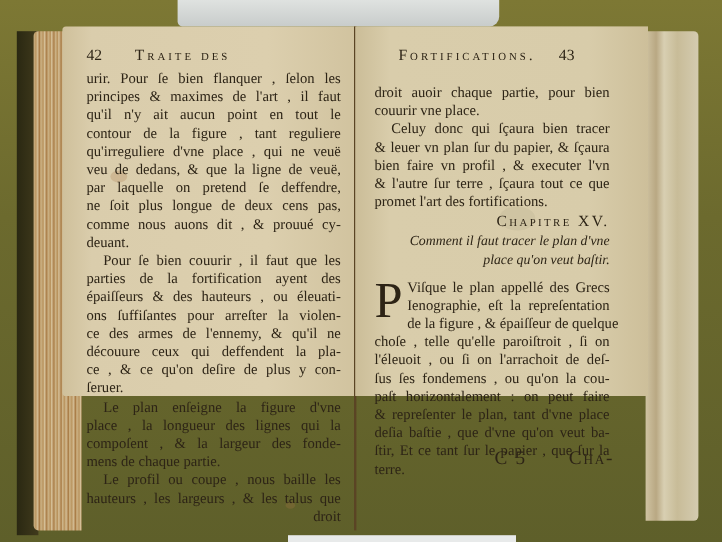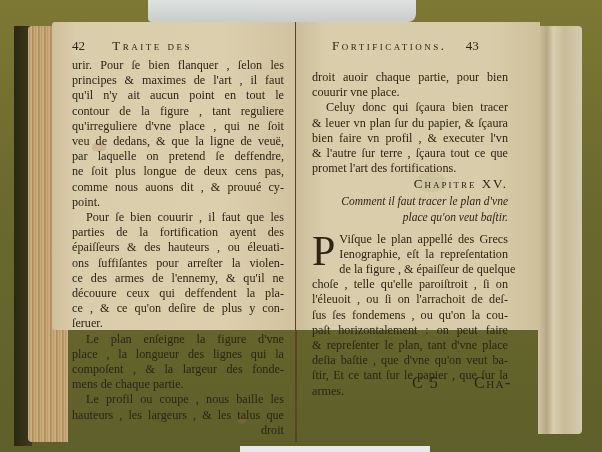--- a/index.html
+++ b/index.html
@@ -95,26 +95,26 @@
     <div class="header" style="left:20px;">
       <span class="folio">42</span>
       <span class="smallcaps" style="margin-left:22px;">Traite des</span>
     </div>
 
     <div class="text" style="left:20px;top:36px;width:212px;">
       <span class="line justify">urir. Pour ſe bien flanquer , ſelon les</span>
       <span class="line justify">principes &amp; maximes de l'art , il faut</span>
       <span class="line justify">qu'il n'y ait aucun point en tout le</span>
       <span class="line justify">contour de la figure , tant reguliere</span>
-      <span class="line justify">qu'irreguliere d'vne place , qui ne ſoit</span>
+      <span class="line justify">qu'irreguliere d'vne place , qui ne veuë</span>
       <span class="line justify">veu de dedans, &amp; que la ligne de veuë,</span>
       <span class="line justify">par laquelle on pretend ſe deffendre,</span>
       <span class="line justify">ne ſoit plus longue de deux cens pas,</span>
       <span class="line justify">comme nous auons dit , &amp; prouué cy-</span>
-      <span class="line">point.</span>
+      <span class="line">deuant.</span>
       <span class="line justify indent">Pour ſe bien couurir , il faut que les</span>
       <span class="line justify">parties de la fortification ayent des</span>
       <span class="line justify">épaiſſeurs &amp; des hauteurs , ou éleuati-</span>
       <span class="line justify">ons ſuffiſantes pour arreſter la violen-</span>
       <span class="line justify">ce des armes de l'ennemy, &amp; qu'il ne</span>
       <span class="line justify">découure ceux qui deffendent la pla-</span>
       <span class="line justify">ce , &amp; ce qu'on deſire de plus y con-</span>
       <span class="line">ſeruer.</span>
       <span class="line justify indent">Le plan enſeigne la figure d'vne</span>
       <span class="line justify">place , la longueur des lignes qui la</span>
@@ -154,20 +154,20 @@
         <span class="line justify">Viſque le plan appellé des Grecs</span>
         <span class="line justify">Ienographie, eſt la repreſentation</span>
         <span class="line justify">de la figure , &amp; épaiſſeur de quelque</span>
         <span class="line justify">choſe , telle qu'elle paroiſtroit , ſi on</span>
         <span class="line justify">l'éleuoit , ou ſi on l'arrachoit de deſ-</span>
         <span class="line justify">ſus ſes fondemens , ou qu'on la cou-</span>
         <span class="line justify">paſt horizontalement : on peut faire</span>
         <span class="line justify">&amp; repreſenter le plan, tant d'vne place</span>
         <span class="line justify">deſia baſtie , que d'vne qu'on veut ba-</span>
         <span class="line justify">ſtir, Et ce tant ſur le papier , que ſur la</span>
-        <span class="line">armes.</span>
+        <span class="line">terre.</span>
       </div>
     </div>
 
     <div class="footer" style="left:116px;top:352px;">C 5</div>
     <div class="footer smallcaps" style="left:178px;top:352px;">Cha-</div>
   </div>
 </div>
 
 </body></html>

